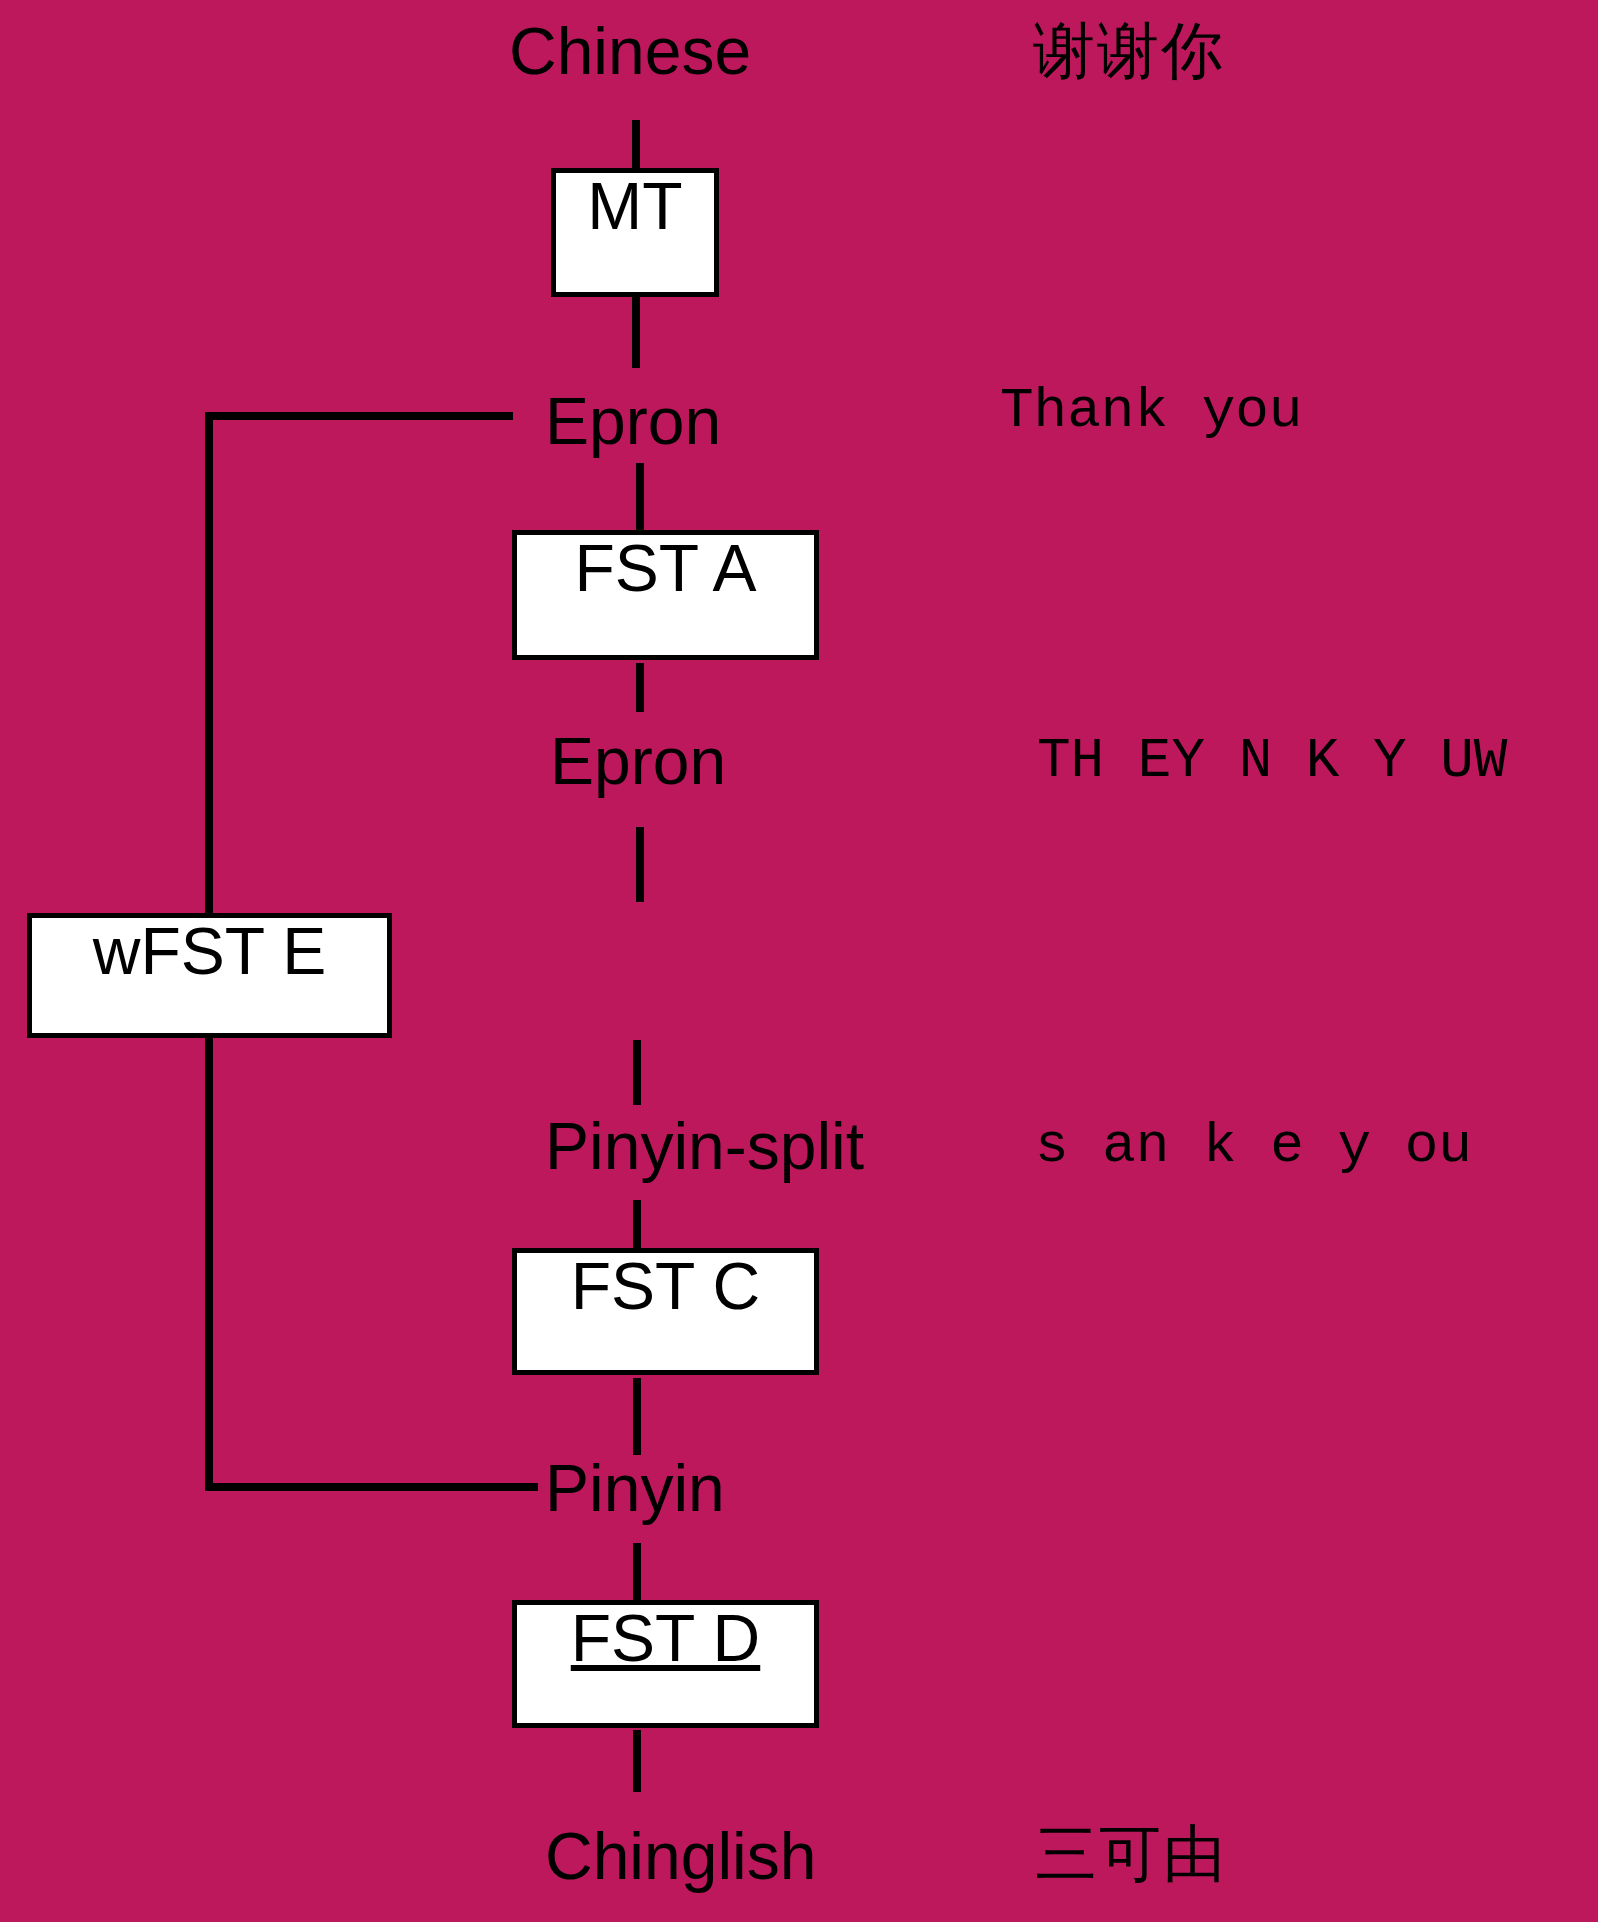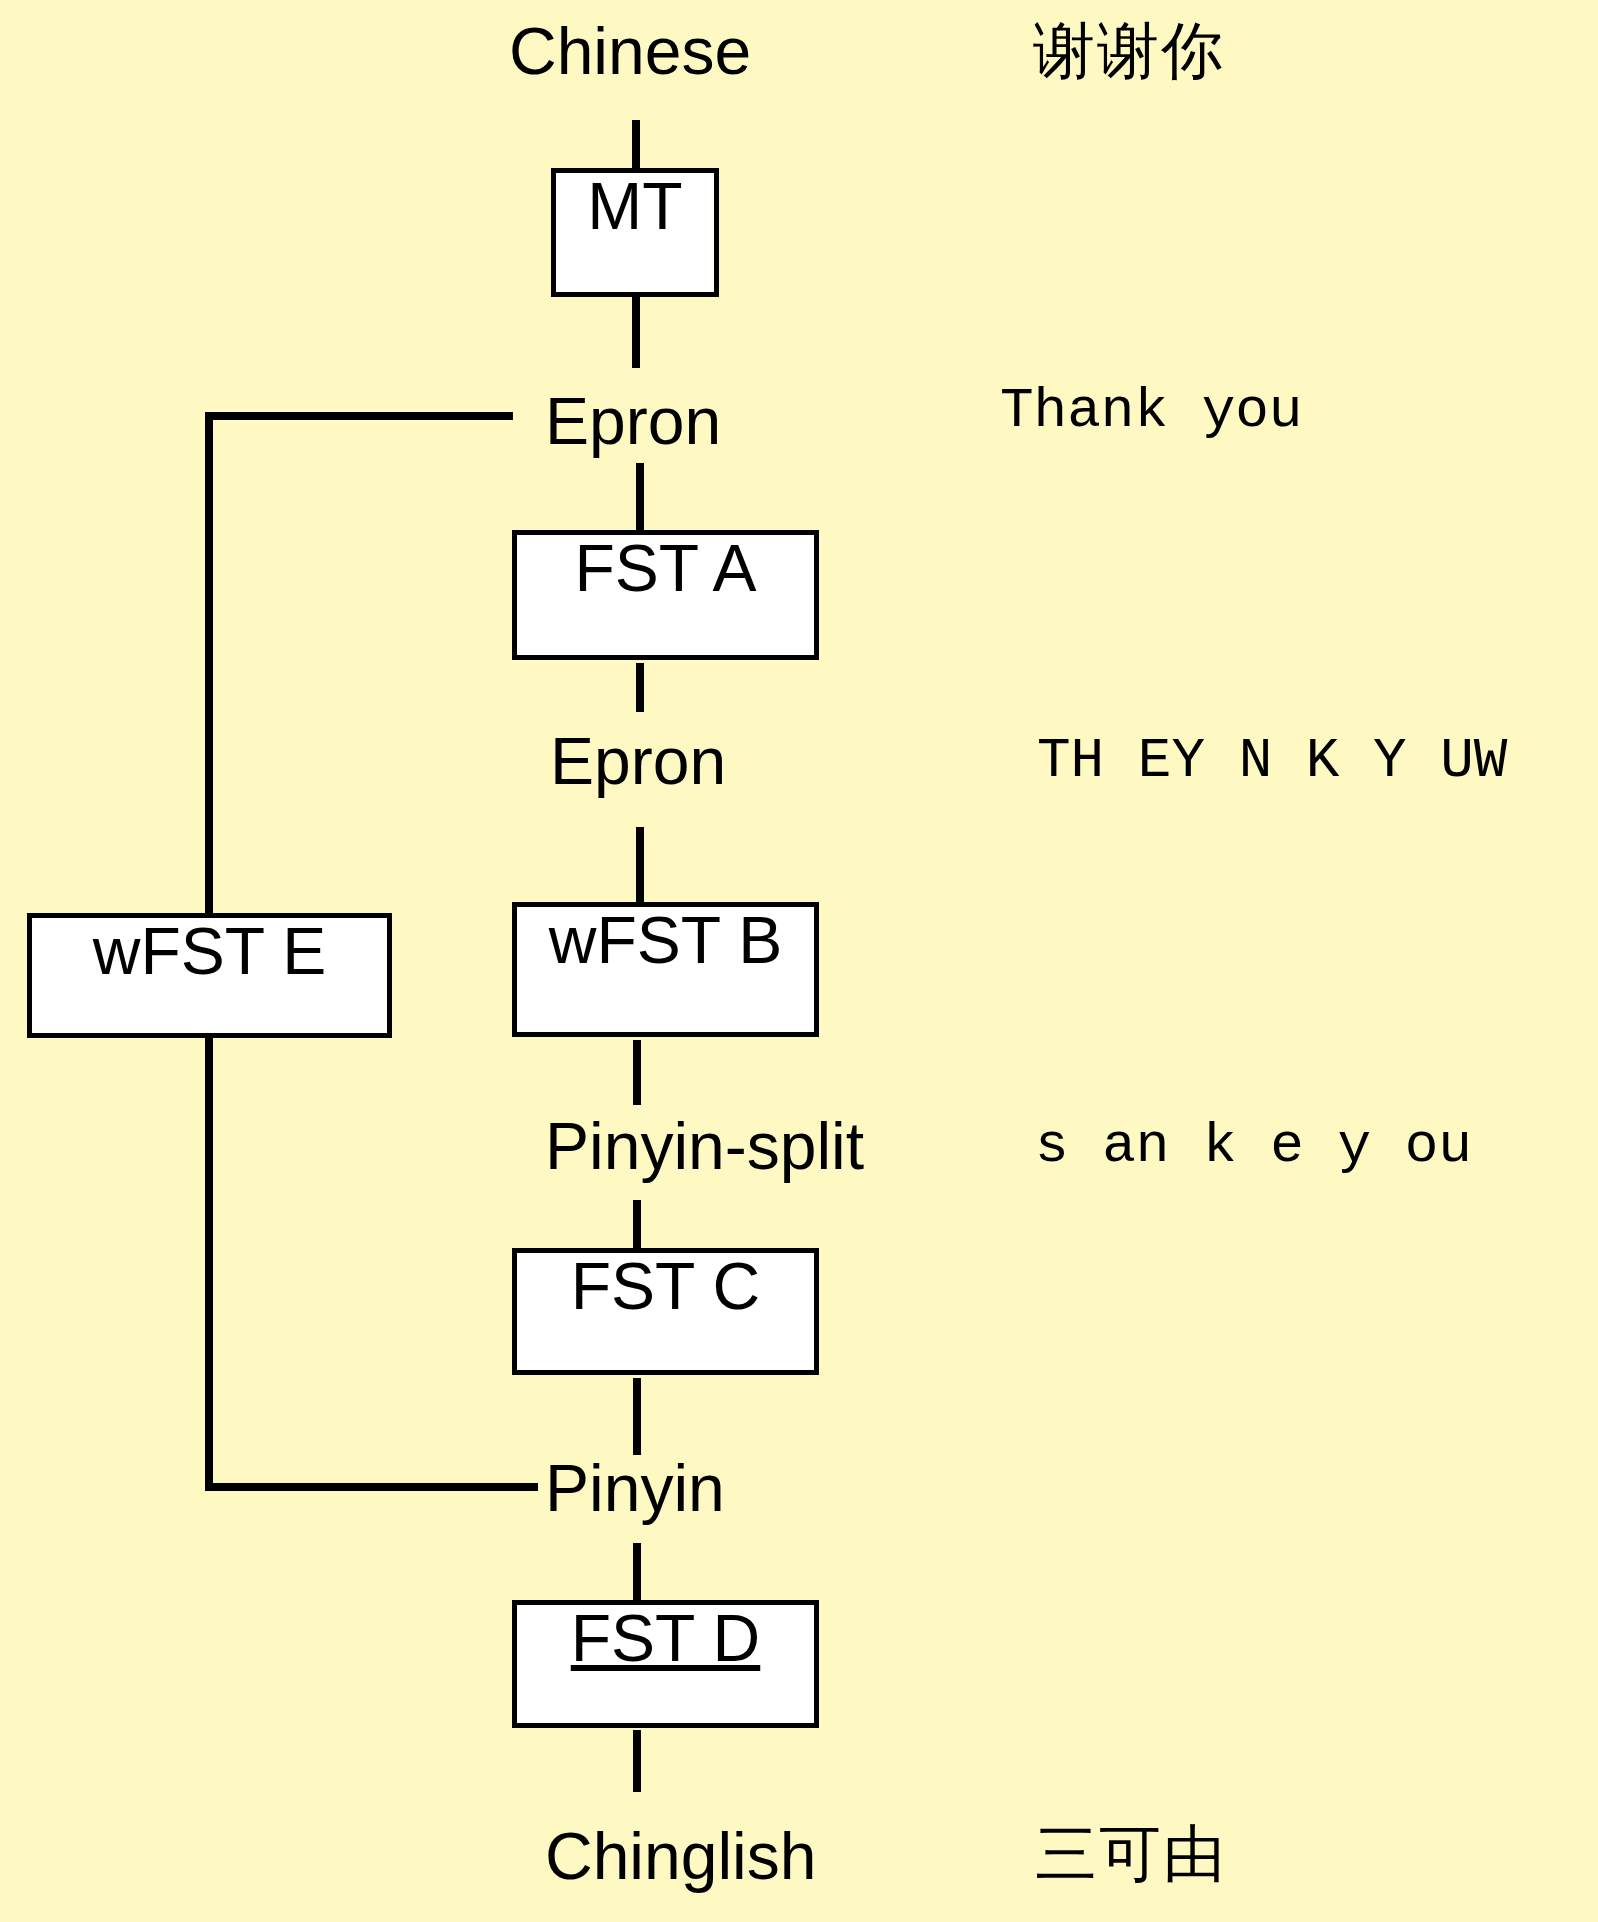--- a/index.html
+++ b/index.html
@@ -1,19 +1,19 @@
 <!DOCTYPE html>
 <html><head>
 <meta charset="utf-8">
 <style>
   html,body{margin:0;padding:0;background:#ffffff;}
   #canvas{
     position:relative;
     width:1598px;height:1922px;
-    background:#fef9c3;
+    background:#be185d;
     font-family:"Liberation Sans", sans-serif;
     color:#000;
     overflow:hidden;
   }
   
   .lbl{position:absolute;font-size:66px;line-height:1;white-space:nowrap;color:#000;}
   .box{position:absolute;border:5px solid #000;background:#fff;display:flex;align-items:flex-start;justify-content:center;box-sizing:border-box;}
   .box span{font-size:66px;line-height:1;white-space:nowrap;}
   .mono{position:absolute;font-family:"Liberation Mono", monospace;font-size:56px;line-height:1;white-space:pre;color:#000;}
   .cjk{position:absolute;font-family:"DejaVu Serif", serif;font-size:62px;line-height:1;letter-spacing:2px;white-space:nowrap;color:#000;}
@@ -89,23 +89,20 @@
   <div class="lbl" id="lbl-pinyin-split">Pinyin-split</div>
   <div class="lbl" id="lbl-pinyin">Pinyin</div>
   <div class="lbl" id="lbl-chinglish">Chinglish</div>
 
   <div class="box" id="box-mt">
     <span>MT</span>
   </div>
   <div class="box" id="box-fst-a">
     <span>FST A</span>
   </div>
-  <div class="box" id="box-wfst-b">
-    <span>wFST B</span>
-  </div>
   <div class="box" id="box-fst-c">
     <span>FST C</span>
   </div>
   <div class="box" id="box-fst-d">
     <span>FST D</span>
   </div>
   <div class="box" id="box-wfst-e">
     <span>wFST E</span>
   </div>
 

